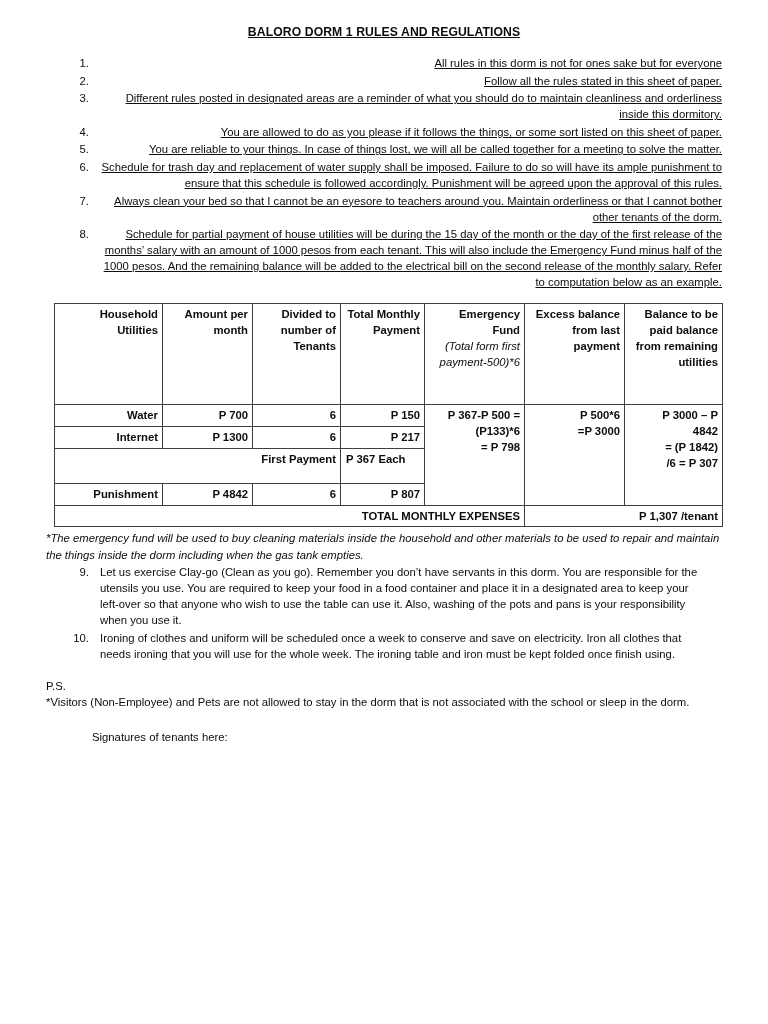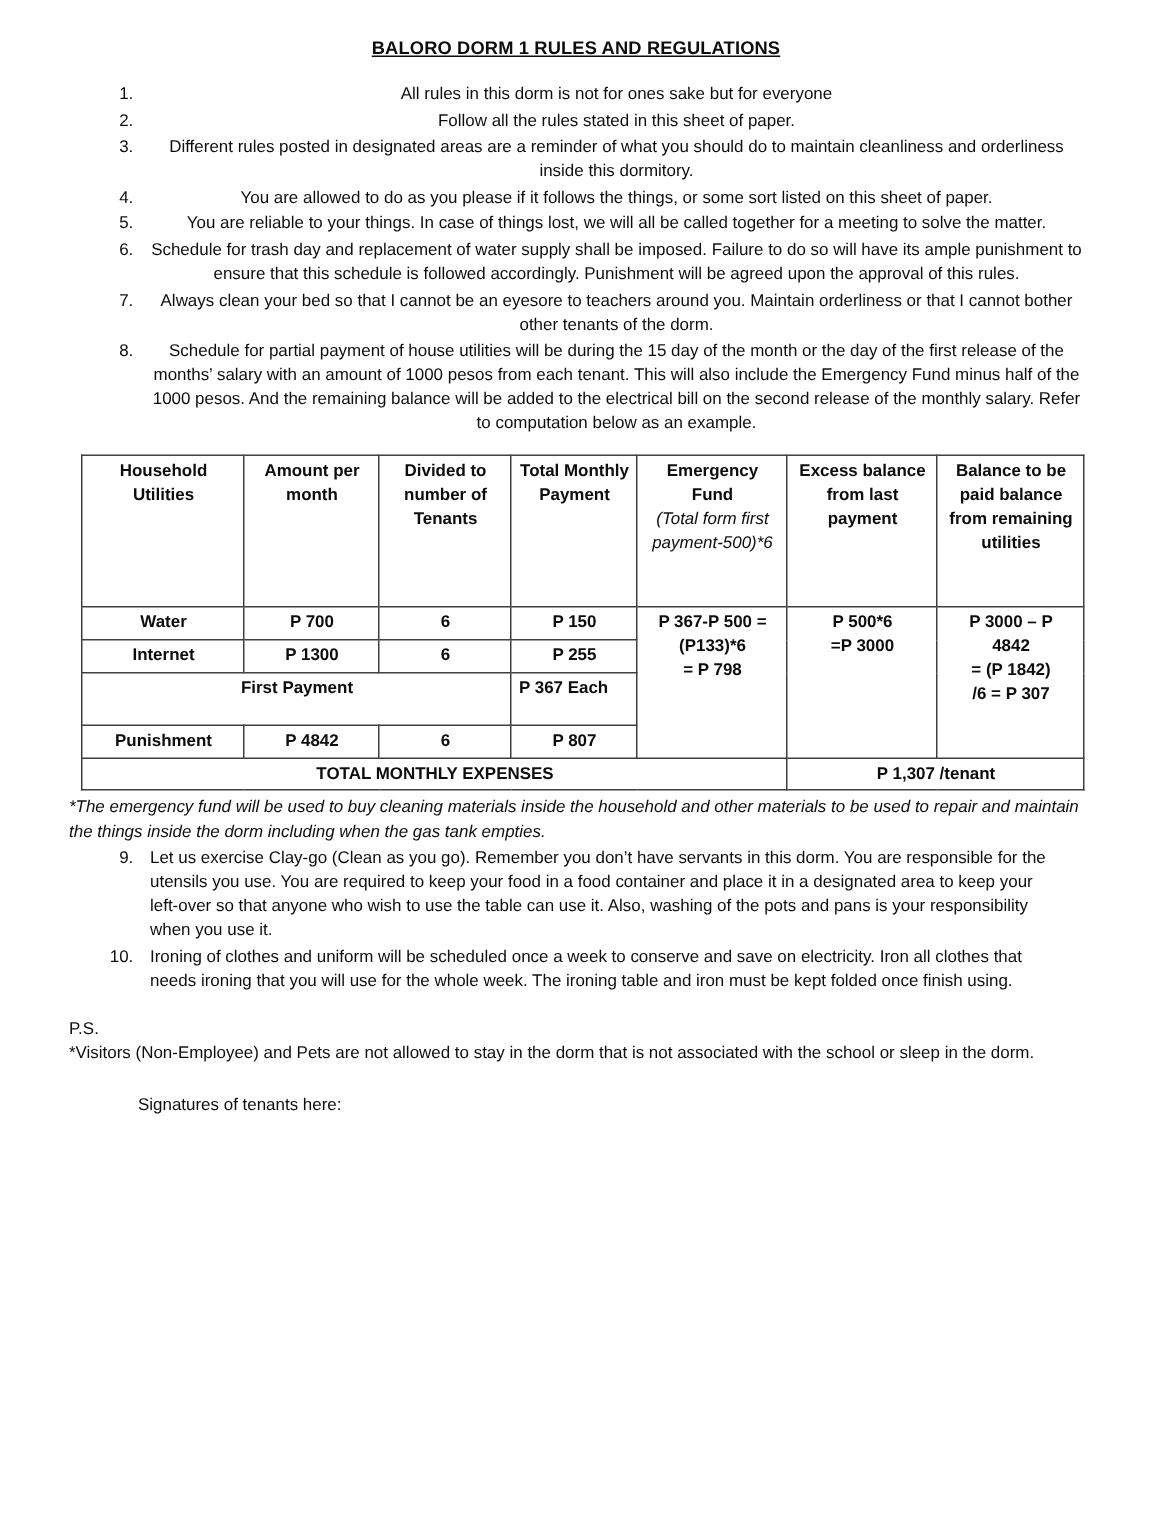--- a/index.html
+++ b/index.html
@@ -33,21 +33,22 @@
     margin: 4px 0 14px 0;
   }
   ol.rules {
     margin: 0 0 0 0;
     padding-left: 46px;
     list-style-position: outside;
   }
   ol.rules > li {
     margin-bottom: 1.5px;
     padding-left: 8px;
-    text-align: center;
+    text-align: right;
+    text-decoration: underline;
   }
   ol.rules > li::marker {
     font-weight: normal;
   }
   .rule-text {
     display: block;
   }
   
   .util-table-wrap {
     margin: 13px 0 0 8px;
@@ -57,21 +58,21 @@
     border-collapse: collapse;
     width: 668px;
     table-layout: fixed;
     font-size: 11.3px;
   }
   table.util td, table.util th {
     border: 1.3px solid #3f3f3f;
     vertical-align: top;
     padding: 2px 4px 2px 5px;
     font-weight: bold;
-    text-align: center;
+    text-align: right;
   }
   table.util th {
     height: 96px;
   }
   .hdr-sub {
     font-weight: normal;
     font-style: italic;
     display: block;
   }
   td.val {
@@ -222,21 +223,21 @@
             <span class="mline">P 3000 – P</span>
             <span class="mline">4842</span>
             <span class="mline">= (P 1842)</span>
             <span class="mline bold">/6 = P 307</span>
           </td>
         </tr>
         <tr>
           <td class="valb">Internet</td>
           <td class="val">P 1300</td>
           <td class="val">6</td>
-          <td class="val">P 255</td>
+          <td class="val">P 217</td>
         </tr>
         <tr>
           <td class="firstpay" colspan="3">First Payment</td>
           <td class="firstpay" style="text-align:left">P 367 Each</td>
         </tr>
         <tr>
           <td class="valb">Punishment</td>
           <td class="val">P 4842</td>
           <td class="val">6</td>
           <td class="val">P 807</td>

